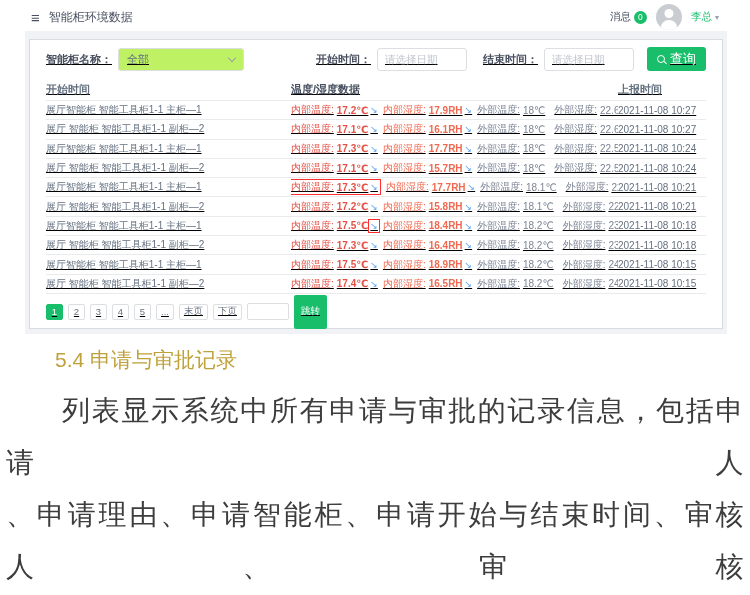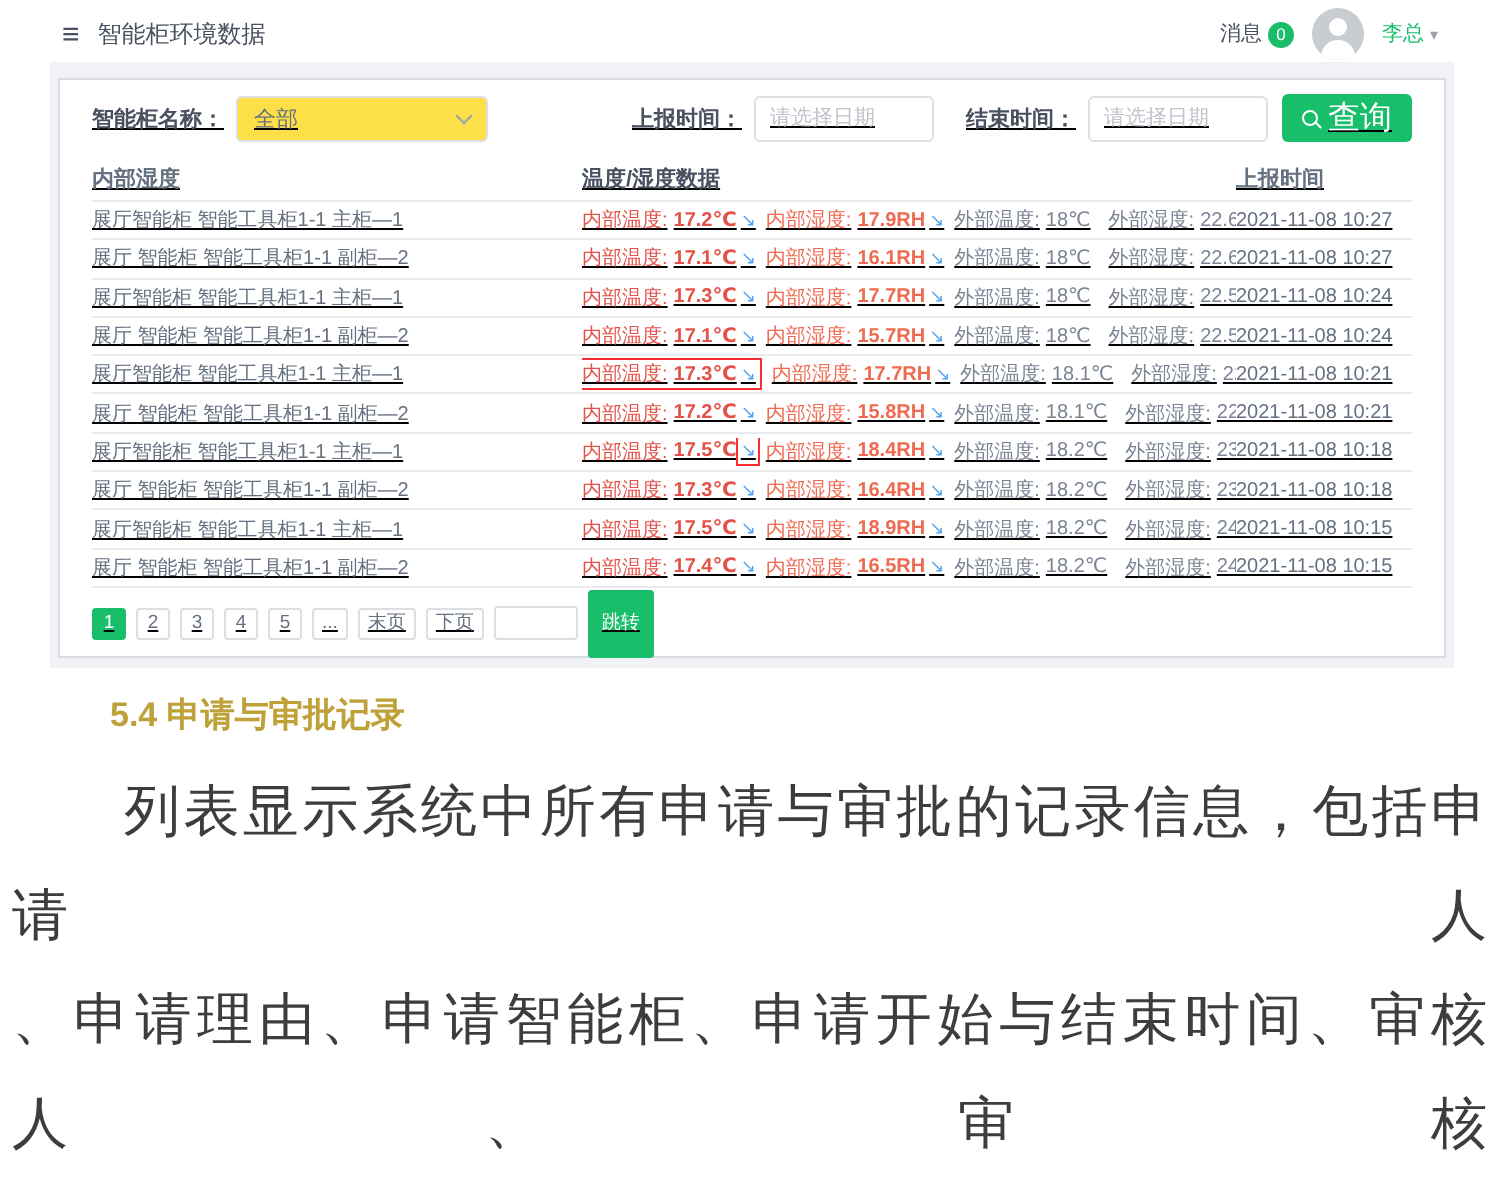--- a/index.html
+++ b/index.html
@@ -24,32 +24,32 @@
   .avatar::after { content:""; position:absolute; top:16px; left:50%; transform:translateX(-50%);
                    width:17px; height:11px; border-radius:9px 9px 0 0; background:#fff; }
   .user { font-size:10.5px; color:#19be6b; display:flex; align-items:center; gap:3px; }
   .caret { color:#9aa1ab; font-size:8px; }
 
   .app-body { background:#f0f2f5; padding:8px 4px 5px;text-decoration:underline; }
   .card { background:#fff; border:1px solid #d8dce1; padding:0 16px; }
 
   .filter-row { display:flex; align-items:center; height:38px; font-size:11px; }
   .flabel { font-weight:700; color:#495060; white-space:nowrap; }
-  .select { width:126px; height:23px; border:1px solid #dcdee2; border-radius:3px; background:#fde047;
+  .select { width:126px; height:23px; border:1px solid #dcdee2; border-radius:3px; background:#bef264;
             display:flex; align-items:center; justify-content:space-between; padding:0 8px;
             color:#657180; margin-left:6px; cursor:pointer; }
   .chev { width:6px; height:6px; border-right:1.2px solid #9aa1ab; border-bottom:1.2px solid #9aa1ab;
           transform:rotate(45deg); margin-top:-3px; }
   .sp1 { margin-left:72px; } .sp2 { margin-left:16px; }
   .dinput { width:90px; height:23px; border:1px solid #dcdee2; border-radius:3px; padding:0 7px;
             font-size:10.5px; color:#657180; margin-left:6px; outline:none;
             font-family:"Liberation Sans","DejaVu Sans",sans-serif; }
   .dinput::placeholder { color:#c0c4cc; }
   .btn-search { margin-left:auto; background:#19be6b; color:#fff; border:none; border-radius:3px;
-                height:24px; padding:0 10px; font-size:16px; display:flex; align-items:center;
+                height:24px; padding:0 10px; font-size:13px; display:flex; align-items:center;
                 gap:5px; cursor:pointer; font-family:inherit; }
   .mag { width:8px; height:8px; border:1.4px solid #fff; border-radius:50%; position:relative; display:inline-block; }
   .mag::after { content:""; position:absolute; width:4px; height:1.4px; background:#fff;
                 transform:rotate(45deg); right:-3px; bottom:-1px; }
 
   .thead, .trow { display:flex; align-items:center; border-bottom:1px solid #e8eaec; }
   .thead { height:23px; font-size:11px; font-weight:700; color:#495060; }
   .trow  { height:19.3px; font-size:10px; }
   .cell.name { flex:0 0 245px; color:#657180; white-space:nowrap; overflow:hidden; }
   .cell.data { flex:1 1 auto; display:flex; align-items:center; white-space:nowrap; overflow:hidden; }
@@ -67,21 +67,21 @@
   .pg { min-width:17px; height:16px; border:1px solid #dcdee2; border-radius:2px; background:#fff;
         display:flex; align-items:center; justify-content:center; font-size:9.5px; color:#657180;
         padding:0 4px; cursor:pointer; }
   .pg.active { background:#19be6b; border-color:#19be6b; color:#fff; }
   .pg-input { width:42px; height:17px; border:1px solid #dcdee2; border-radius:2px; outline:none; }
   .pg-go { height:34px; background:#19be6b; color:#fff; border:none; border-radius:2px;
            font-size:9.5px; padding:0 7px; cursor:pointer; font-family:inherit; }
 
   
   .doc { padding:12px 6px 0; }
-  .doc-heading { font-size:17px; font-weight:700; color:#bfa13a; margin:0 0 11px 49px; }
+  .doc-heading { font-size:21px; font-weight:400; color:#bfa13a; margin:0 0 11px 49px; }
   .doc-line { font-size:28px; line-height:52px; color:#3d3d3d; text-align:justify;
               text-align-last:justify; letter-spacing:0.5px; }
   .doc-line.first { text-indent:2em; }
 </style>
 </head>
 <body>
 
 <div class="page">
 
   <div class="shot">
@@ -105,33 +105,33 @@
 
     <div class="app-body">
       <div class="card">
 
         <div class="filter-row">
           <span class="flabel">智能柜名称：</span>
           <div class="select">
             <span>全部</span>
             <span class="chev"></span>
           </div>
-          <span class="flabel sp1">上报时间：</span>
+          <span class="flabel sp1">开始时间：</span>
           <input class="dinput" placeholder="请选择日期" style="">
           <span class="flabel sp2">结束时间：</span>
           <input class="dinput" placeholder="请选择日期" style="">
           <button class="btn-search">
             <span class="mag"></span>
             <span>查询</span>
           </button>
         </div>
 
         <div class="table">
           <div class="thead">
-            <div class="cell name">内部湿度</div>
+            <div class="cell name">开始时间</div>
             <div class="cell data">温度/湿度数据</div>
             <div class="cell time">上报时间</div>
           </div>
 
           <div class="trow">
             <div class="cell name">展厅智能柜  智能工具柜1-1  主柜—1</div>
             <div class="cell data">
               <span class="seg">
                   <span class="lt">内部温度:</span>
                   <span class="vt">17.2℃</span>

